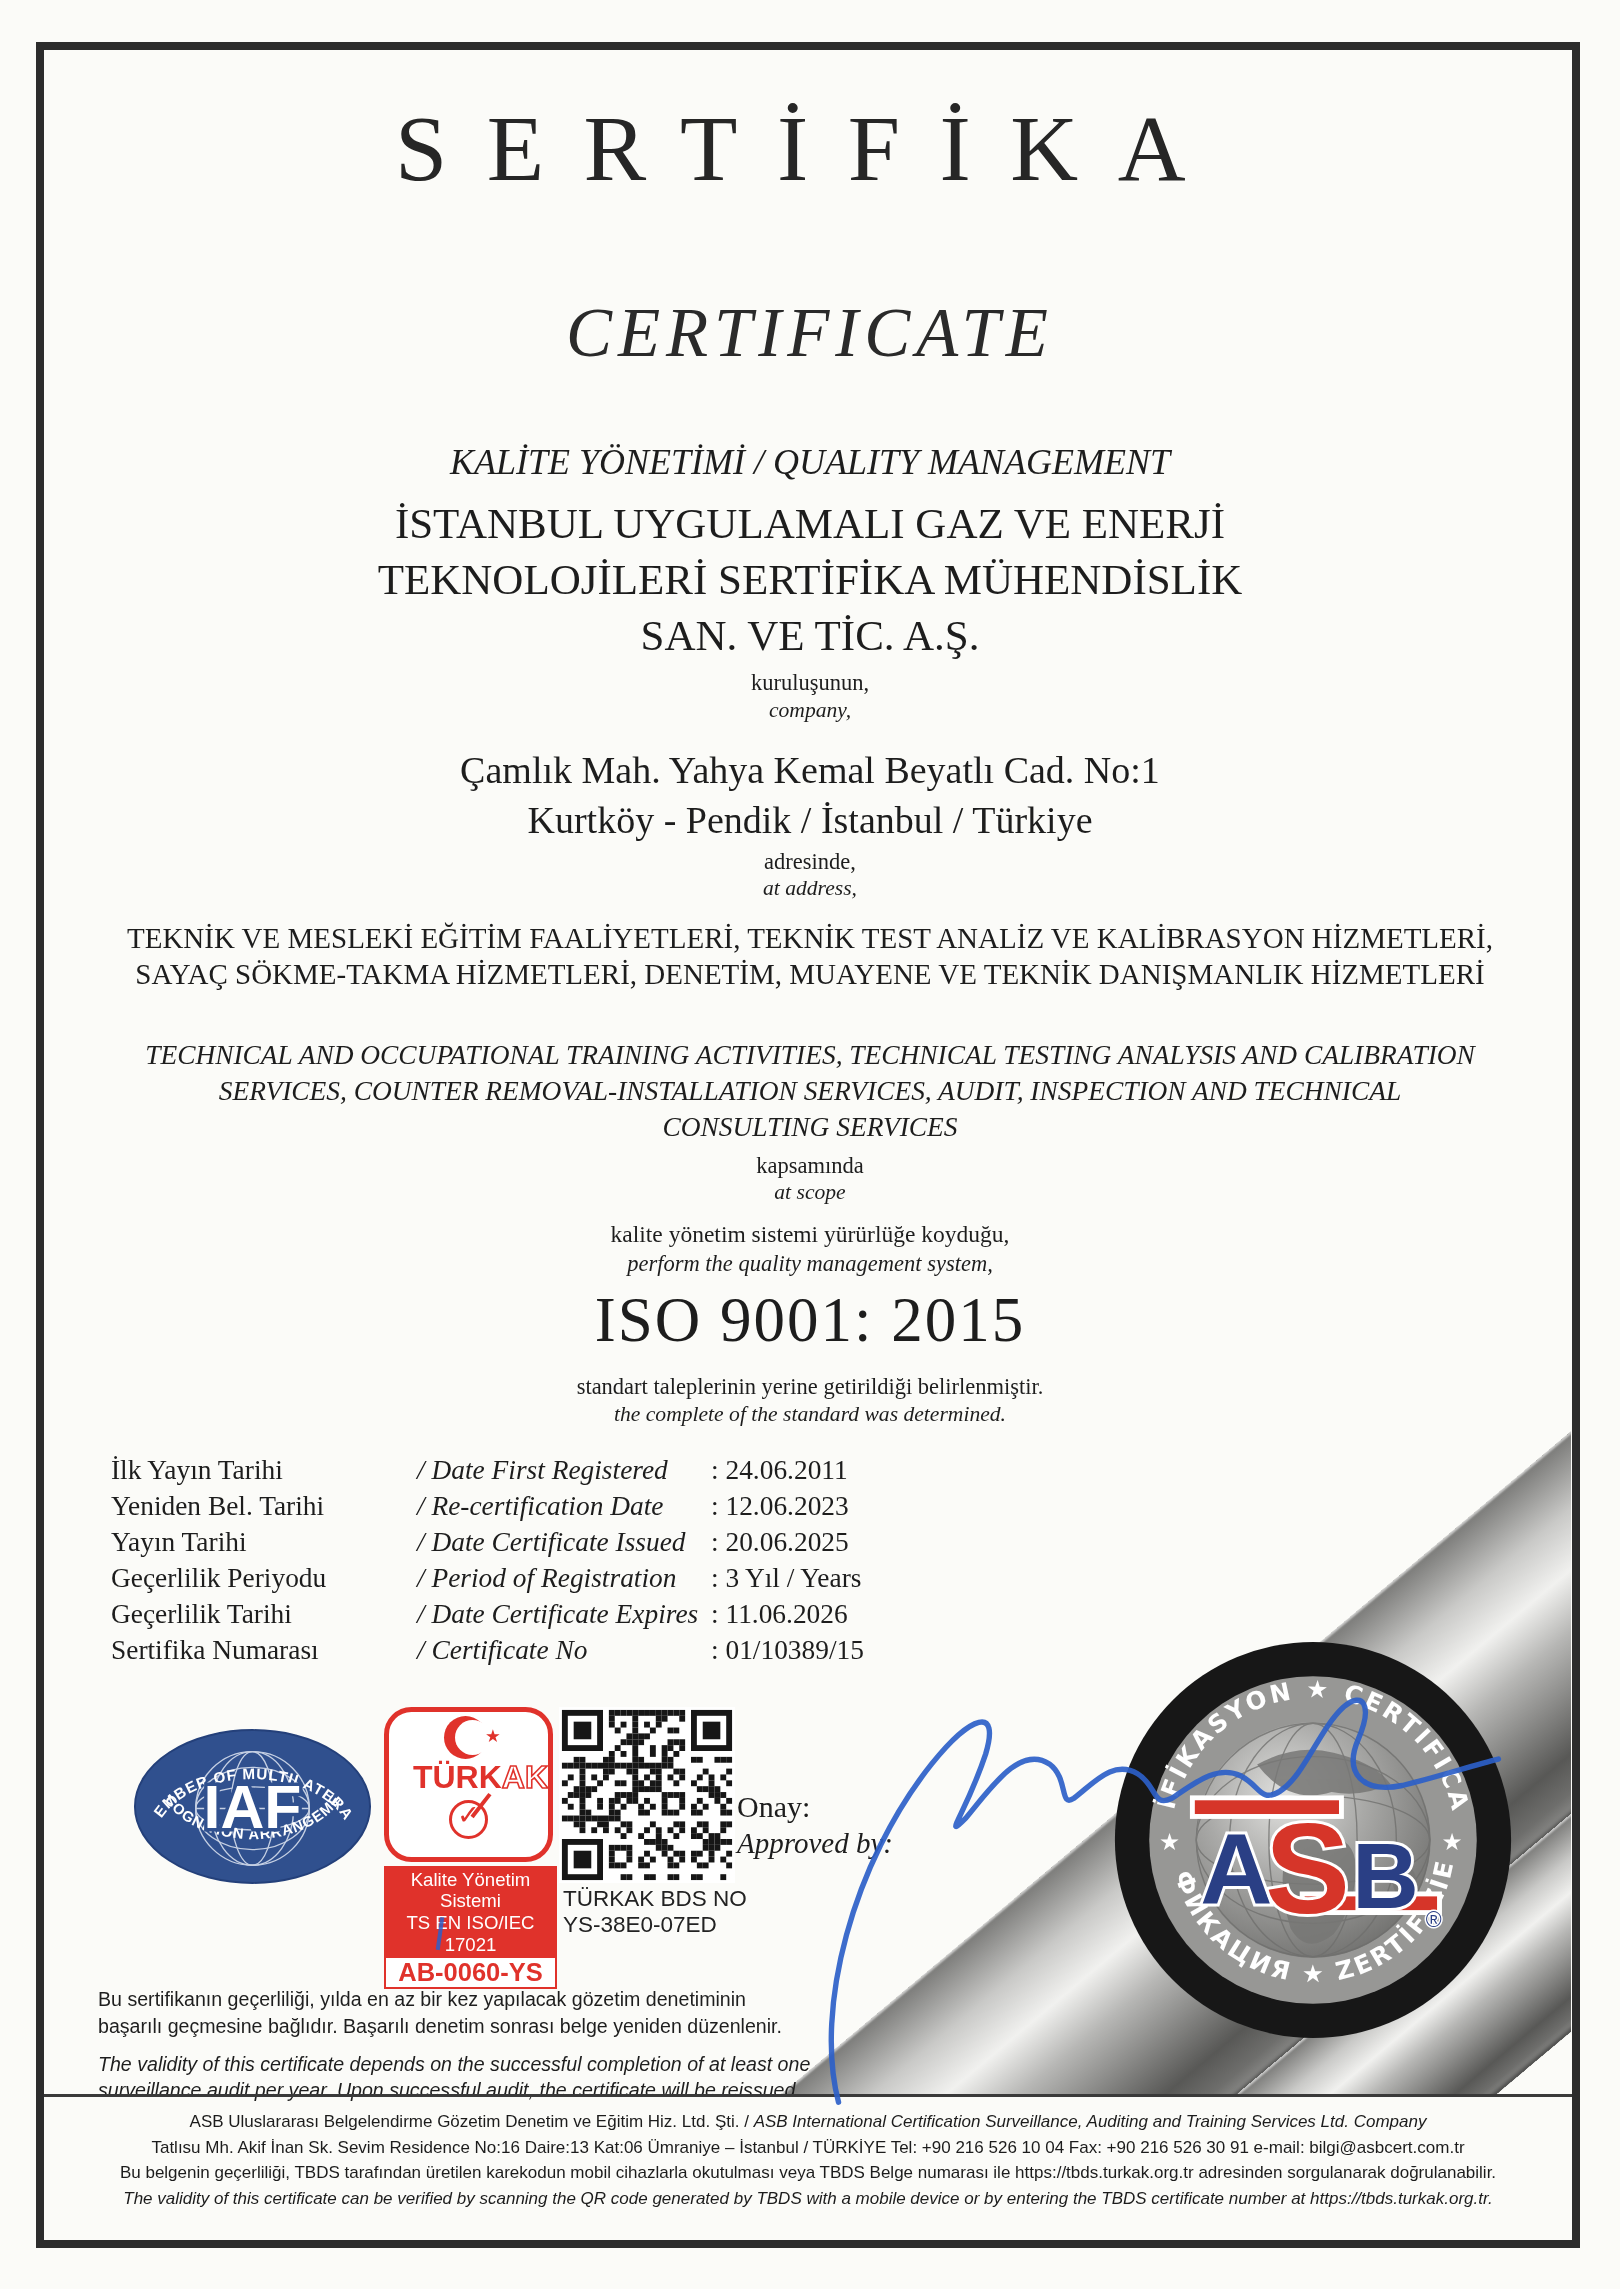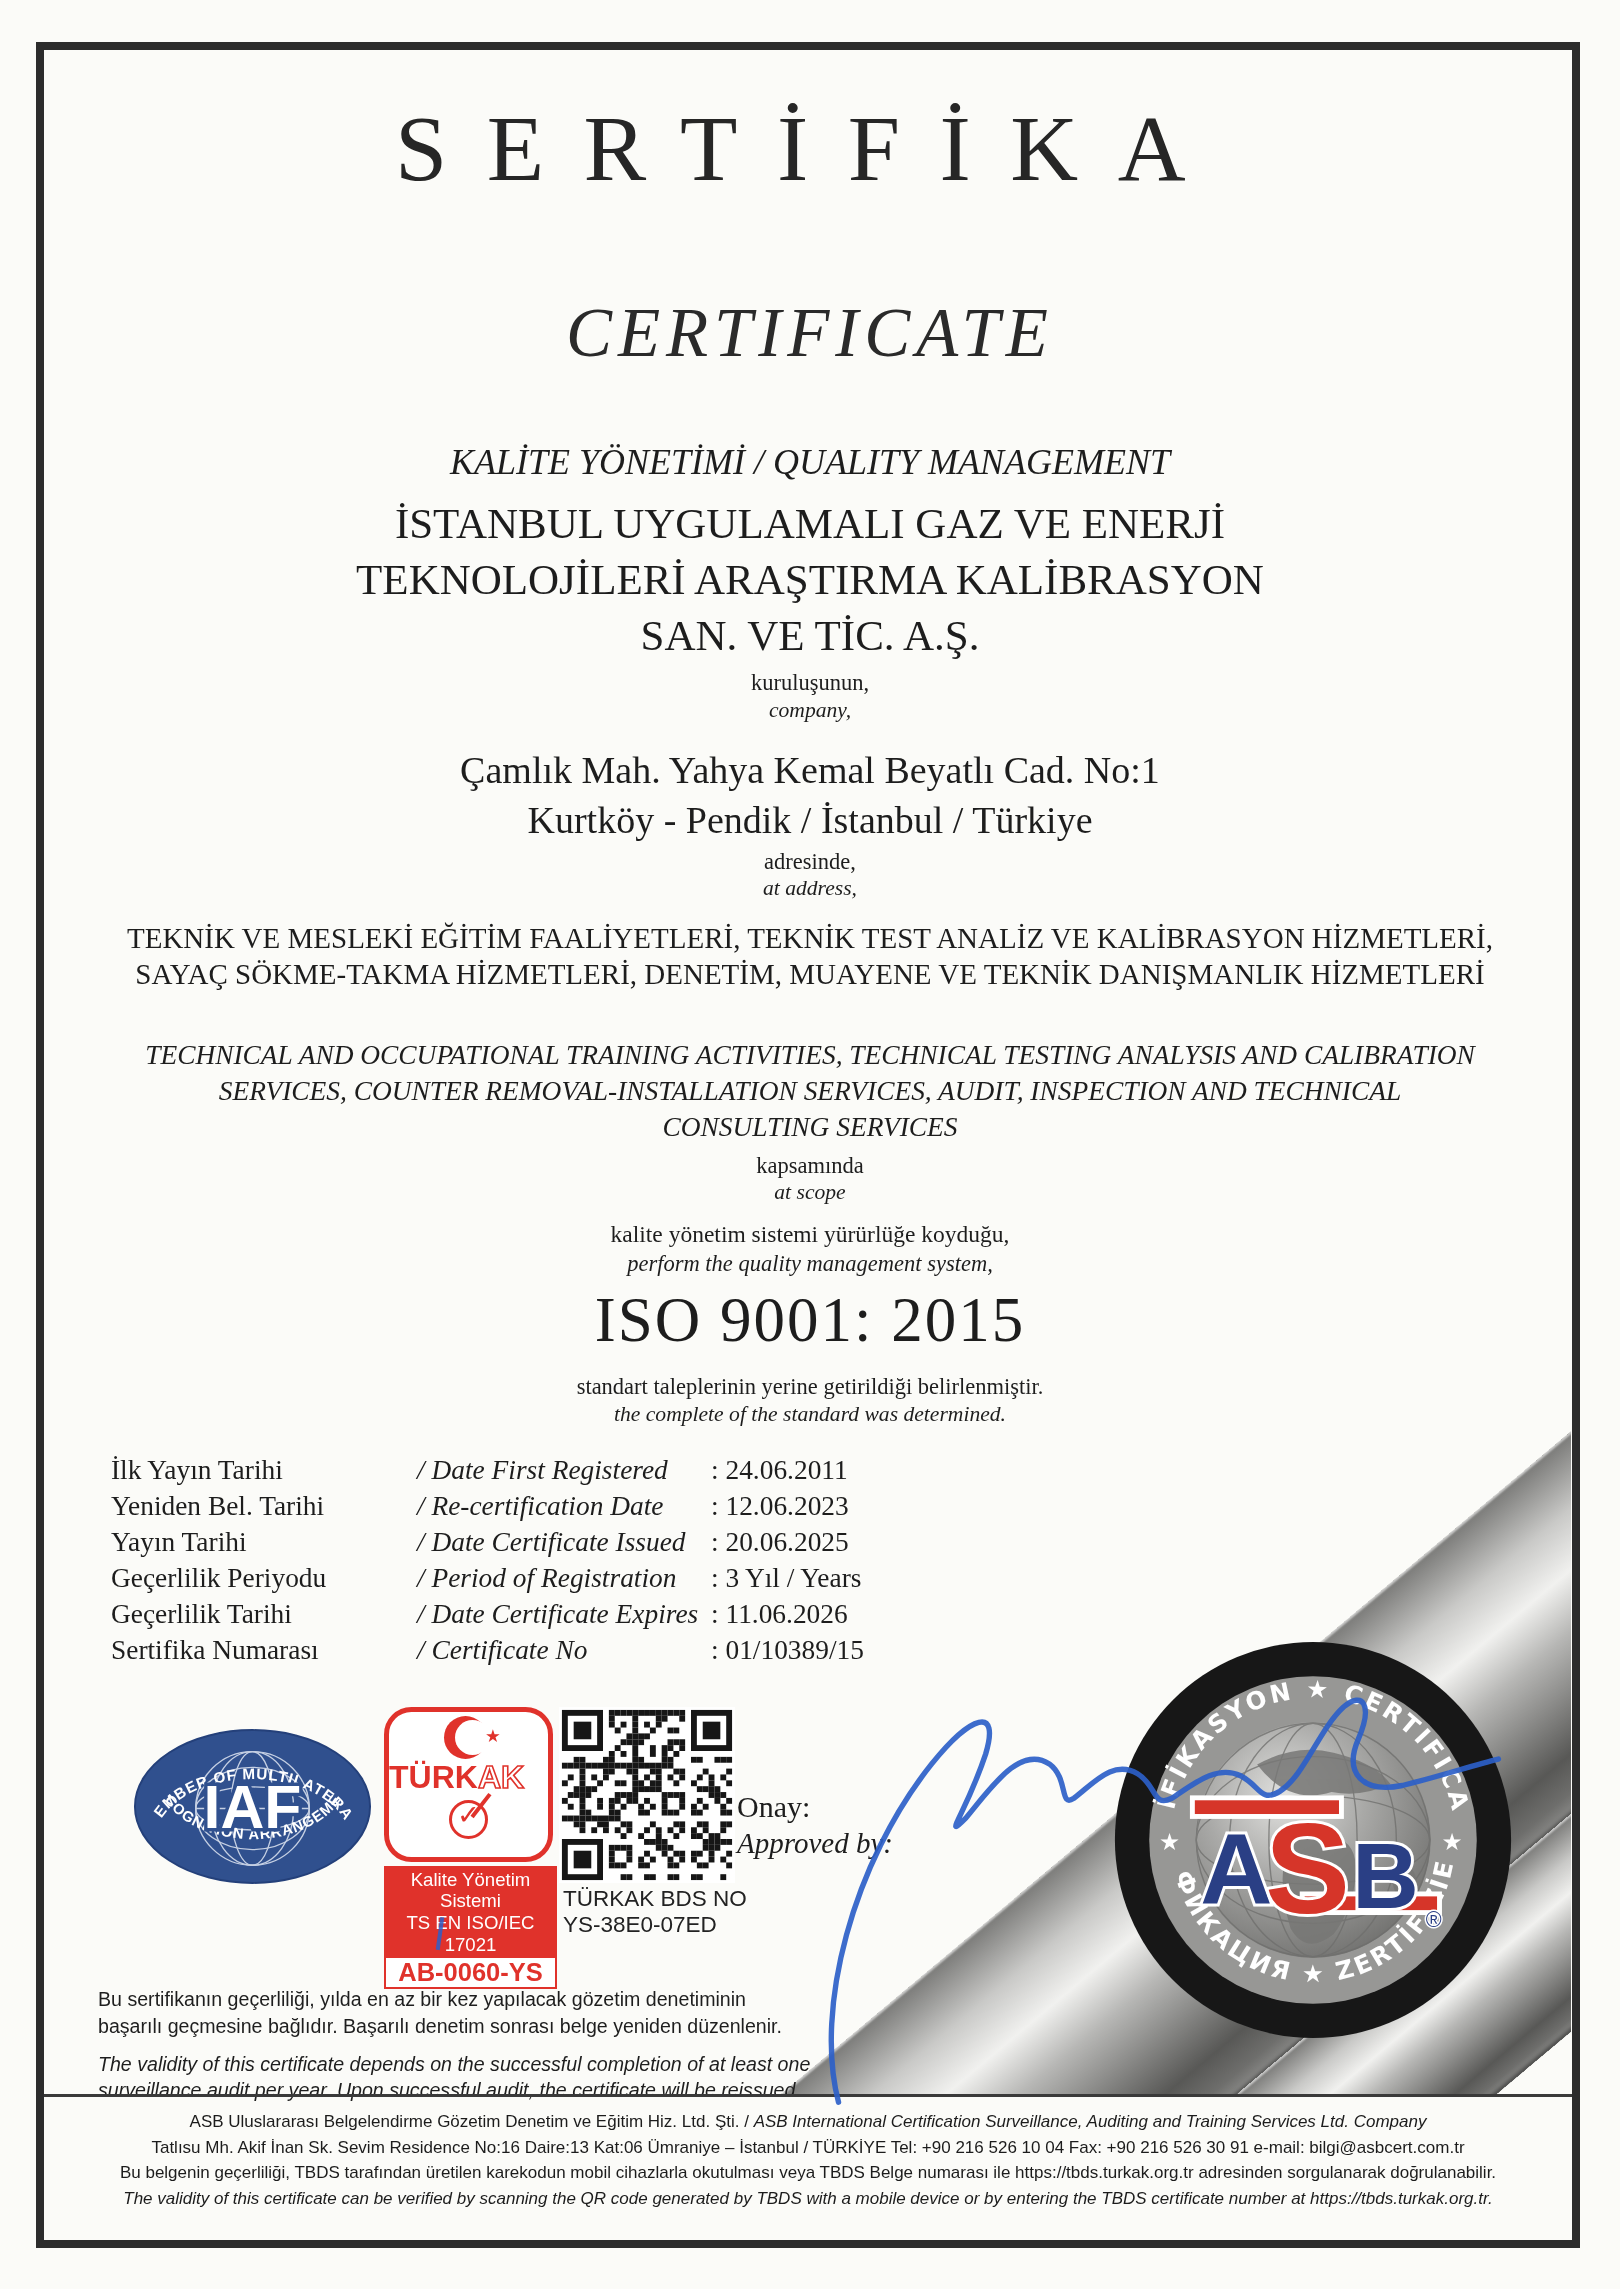--- a/index.html
+++ b/index.html
@@ -40,21 +40,21 @@
   .dc2{width:294px;text-align:left;font-style:italic;margin-left:44px;}
   .dc3{text-align:left;}
   
   .iaf{position:absolute;left:133px;top:1728px;width:239px;height:157px;z-index:2;}
   .turkak-box{position:absolute;left:384px;top:1707px;width:169px;height:155px;border:5.9px solid #e0322b;
               border-radius:27.4px;background:#fff;box-sizing:border-box;z-index:2;}
   .tk-flag{position:relative;height:49px;}
   .tk-cres{position:absolute;left:55px;top:3.9px;width:43px;height:43px;background:#e0322b;border-radius:50%;}
   .tk-cres::after{content:"";position:absolute;left:10.8px;top:3.9px;width:35px;height:35px;background:#fff;border-radius:50%;}
   .tk-star{position:absolute;left:96px;top:13.7px;color:#e0322b;font-size:17.6px;font-family:"DejaVu Sans",sans-serif;}
-  .tk-brand{text-align:left;font-family:"Liberation Sans",sans-serif;font-weight:bold;font-size:32px;line-height:33px;}
+  .tk-brand{text-align:right;font-family:"Liberation Sans",sans-serif;font-weight:bold;font-size:32px;line-height:33px;}
   .tk-solid{color:#e0322b;}
   .tk-outline{color:#fff;-webkit-text-stroke:1.6px #e0322b;}
   .tk-check{position:relative;width:39px;height:39px;margin:5.9px auto 0;border:3.9px solid #e0322b;border-radius:50%;box-sizing:border-box;}
   .tk-check span{position:absolute;left:4.9px;top:-3.9px;color:#e0322b;font-size:27.4px;font-weight:bold;font-family:"DejaVu Sans",sans-serif;}
   .tk-slash{position:absolute;left:26.5px;top:-11.8px;width:3.9px;height:29px;background:#e0322b;transform:rotate(38deg);}
   .turkak-label{position:absolute;left:384px;top:1866px;width:173px;z-index:2;font-family:"Liberation Sans",sans-serif;text-align:center;}
   .tl-red{background:#e0322b;color:#fff;font-size:18.6px;line-height:21.6px;padding:2.9px 2px;}
   .tl-code{border:2.9px solid #e0322b;border-top:none;color:#e0322b;font-weight:bold;font-size:25.5px;line-height:29px;background:#fff;}
   .ink{position:absolute;left:54px;top:51px;width:3.9px;height:33px;background:#2d5fc8;transform:rotate(8deg);opacity:.85;z-index:3;}
   .qr{position:absolute;left:559px;top:1707px;width:176px;height:176px;z-index:2;}
@@ -125,21 +125,21 @@
       </g>
     </svg>
   </div>
 
   <div class="center h-tr blk">SERTİFİKA</div>
   <div class="center h-en blk">CERTIFICATE</div>
   <div class="center subtitle blk">KALİTE YÖNETİMİ / QUALITY MANAGEMENT</div>
 
   <div class="center company blk">
     <div>İSTANBUL UYGULAMALI GAZ VE ENERJİ</div>
-    <div>TEKNOLOJİLERİ ARAŞTIRMA KALİBRASYON</div>
+    <div>TEKNOLOJİLERİ SERTİFİKA MÜHENDİSLİK</div>
     <div>SAN. VE TİC. A.Ş.</div>
   </div>
   <div class="center cap-tr blk" style="top:670px">kuruluşunun,</div>
   <div class="center cap-en blk" style="top:698px">company,</div>
 
   <div class="center addr blk">
     <div>Çamlık Mah. Yahya Kemal Beyatlı Cad. No:1</div>
     <div>Kurtköy - Pendik / İstanbul / Türkiye</div>
   </div>
   <div class="center cap-tr blk" style="top:849px">adresinde,</div>

